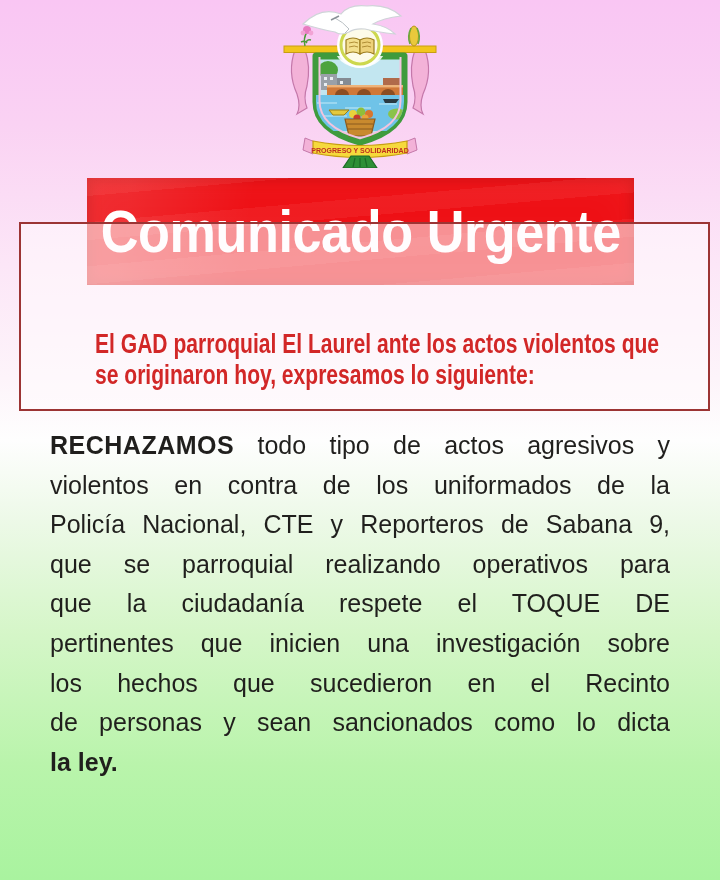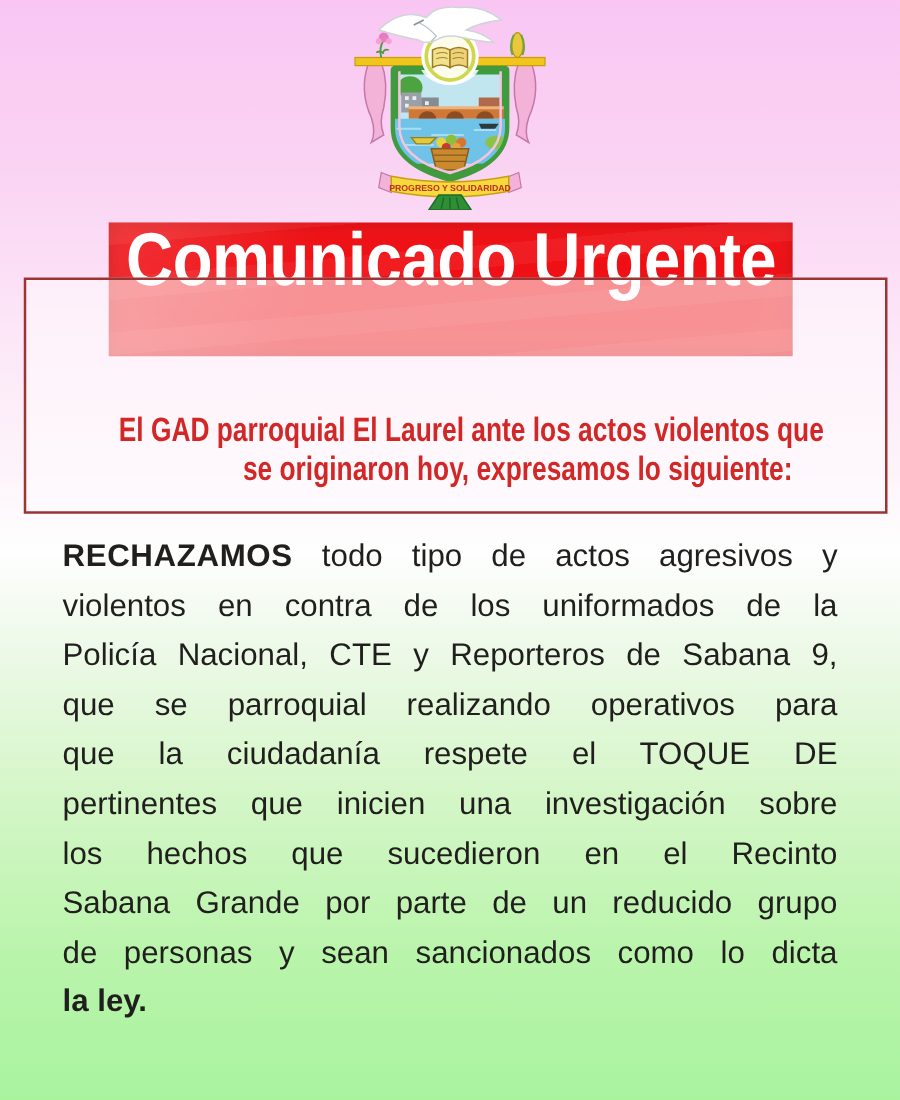--- a/index.html
+++ b/index.html
@@ -14,21 +14,21 @@
   }
 
   
   .crest{position:absolute;left:283px;top:2px;width:154px;height:166px;}
 
   
   .banner{
     position:absolute;left:87px;top:178px;width:547px;height:107px;
     background:#ee1116;
     box-shadow:inset 0 0 14px rgba(140,0,0,.38), inset 0 0 40px rgba(255,80,80,.18);
-    display:flex;align-items:flex-start;justify-content:center;
+    display:flex;align-items:center;justify-content:center;
   }
   .banner .streak{
     position:absolute;inset:0;
     background:
       linear-gradient(100deg, rgba(255,255,255,.10) 8%, rgba(255,255,255,0) 30%),
       repeating-linear-gradient(175deg, rgba(255,120,120,.12) 0 18px, rgba(0,0,0,0) 18px 44px);
     pointer-events:none;
   }
   .banner-title{
     color:#ffffff;font-weight:bold;font-size:60px;line-height:1;
@@ -38,21 +38,21 @@
 
   
   .subtitle-box{
     position:absolute;left:19px;top:222px;width:691px;height:189px;
     border:2px solid #9c3434;
     background:rgba(255,251,253,.55);
     box-sizing:border-box;
   }
   .subtitle{
     position:absolute;left:19px;top:329px;width:691px;
-    text-align:right;color:#d22727;font-weight:bold;
+    text-align:left;color:#d22727;font-weight:bold;
   }
   .subtitle .sline{
     font-size:27px;line-height:30.5px;white-space:nowrap;
     transform:scaleX(.78);transform-origin:center;
   }
 
   
   .body-text{
     position:absolute;left:50px;top:426px;width:620px;
     color:#201f1d;font-size:25px;
@@ -177,18 +177,17 @@
   </div>
 
   <div class="body-text">
     <div class="bline"><span class="lead">RECHAZAMOS</span> <span>todo tipo de actos agresivos y</span></div>
     <div class="bline">violentos en contra de los uniformados de la</div>
     <div class="bline">Policía Nacional, CTE y Reporteros de Sabana 9,</div>
     <div class="bline">que se parroquial realizando operativos para</div>
     <div class="bline">que la ciudadanía respete el TOQUE DE</div>
     <div class="bline">pertinentes que inicien una investigación sobre</div>
     <div class="bline">los hechos que sucedieron en el Recinto</div>
-    <div class="bline">Sabana Grande por parte de un reducido grupo</div>
     <div class="bline">de personas y sean sancionados como lo dicta</div>
     <div class="bline last">la ley.</div>
   </div>
 
 </div>
 
 </body></html>

